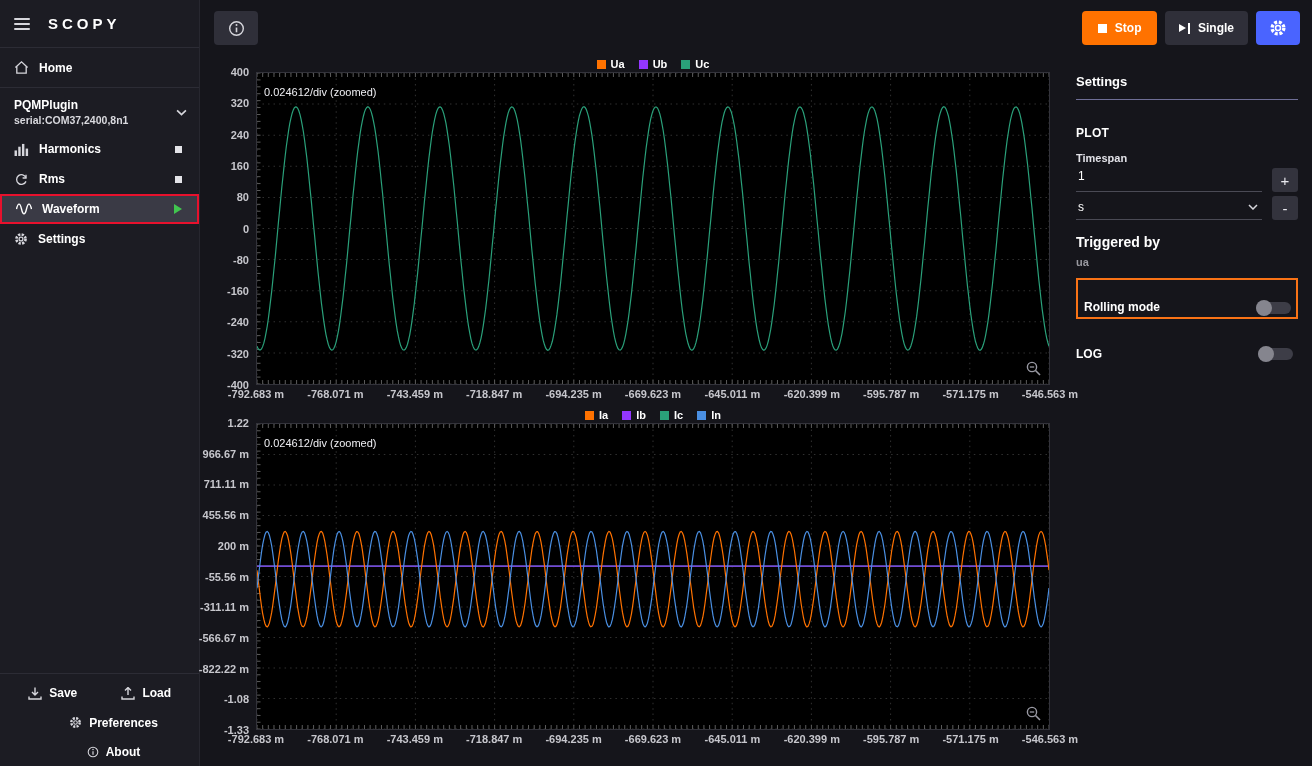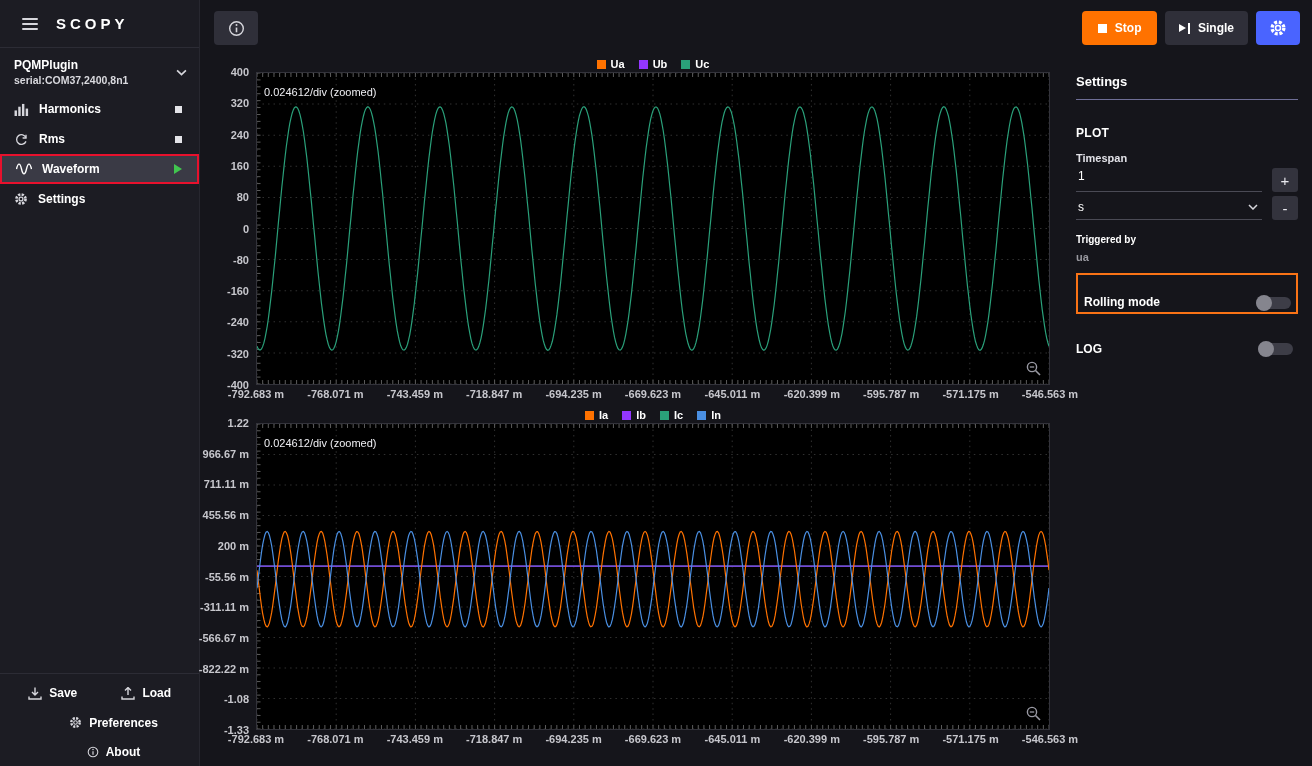--- a/index.html
+++ b/index.html
@@ -7,21 +7,21 @@
   body {
     width:1312px; height:766px; overflow:hidden;
     background:#15151b; color:#fff;
     font-family:"Liberation Sans","DejaVu Sans",sans-serif;
     display:flex;
   }
   svg { display:block; }
 
   
   .sidebar { width:200px; min-width:200px; background:#1c1c23; display:flex; flex-direction:column; border-right:1px solid #27272f; }
-  .sb-header { height:48px; display:flex; align-items:center; padding:0 22px; gap:18px; border-bottom:1px solid #2c2c35; }
+  .sb-header { height:48px; display:flex; align-items:center; padding:0 14px; gap:18px; border-bottom:1px solid #2c2c35; }
   .hamburger { display:flex; flex-direction:column; gap:3px; cursor:pointer; }
   .hamburger span { width:16px; height:2px; background:#d6d6dc; border-radius:1px; }
   .logo { font-size:15px; font-weight:700; letter-spacing:4px; }
   .sb-item { display:flex; align-items:center; gap:10px; padding:0 12px 0 14px; height:40px; font-size:12px; font-weight:600; cursor:pointer; }
   .sb-item.home { border-bottom:1px solid #2c2c35; }
   .plugin-row { display:flex; align-items:center; padding:10px 12px 8px 14px; cursor:pointer; }
   .plugin-name { font-size:12px; font-weight:700; }
   .plugin-serial { font-size:10.5px; font-weight:600; color:#d9d9de; margin-top:2px; }
   .plugin-row .chev { margin-left:auto; }
   .tool { height:30px; }
@@ -73,40 +73,46 @@
 
   
   .settings-panel { width:252px; min-width:252px; padding:10px 14px 0 16px; }
   .panel-title { font-size:13px; font-weight:700; padding:8px 0 10px; border-bottom:1px solid #6e6e96; }
   .plot-header { font-size:12px; font-weight:700; margin-top:26px; letter-spacing:0.3px; }
   .ts-label { font-size:11px; font-weight:600; color:#e2e2e8; margin-top:12px; }
   .ts-grid { display:grid; grid-template-columns:1fr 26px; column-gap:10px; row-gap:4px; margin-top:4px; }
   .ts-value { font-size:12px; padding:1px 2px 4px; border-bottom:1px solid #4a4a55; cursor:text; }
   .ts-unit { display:flex; align-items:center; justify-content:space-between; font-size:12px; padding:3px 4px 4px 2px; border-bottom:1px solid #4a4a55; cursor:pointer; }
   .spin { width:26px; height:24px; background:#33333d; color:#e8e8ee; border:none; border-radius:3px; font-size:15px; line-height:1; cursor:pointer; font-family:inherit; }
-  .trig-label { font-size:10px; font-weight:700; margin-top:14px; }
+  .trig-label { font-size:14px; font-weight:700; margin-top:14px; }
   .trig-value { font-size:11px; font-weight:600; color:#98989f; margin-top:6px; padding-bottom:2px; cursor:pointer; }
   .rolling-row { margin-top:8px; display:flex; align-items:flex-end; justify-content:space-between; border:2px solid #f97316; padding:20px 5px 3px 6px; font-size:12px; font-weight:700; }
   .log-row { margin-top:28px; display:flex; align-items:center; justify-content:space-between; font-size:12px; font-weight:700; padding-right:5px; }
   .toggle { width:35px; height:12px; background:#3d3d47; border-radius:6px; position:relative; cursor:pointer; }
   .toggle .knob { position:absolute; left:0; top:-2px; width:16px; height:16px; border-radius:50%; background:#85858e; }
 </style>
 </head>
 <body>
 
 <aside class="sidebar">
   <div class="sb-header">
     <div class="hamburger">
         <span></span>
         <span></span>
         <span></span>
       </div>
     <div class="logo">SCOPY</div>
   </div>
 
+  <div class="sb-item home">
+    <svg width="15" height="15" viewBox="0 0 16 15">
+      <path d="M1.5 7.5 L8 1.5 L14.5 7.5 M3 6.5 V13.5 H13 V6.5" fill="none" stroke="#d6d6dc" stroke-width="1.4"></path>
+    </svg>
+    <span>Home</span>
+  </div>
 
   <div class="plugin-row">
     <div>
       <div class="plugin-name">PQMPlugin</div>
       <div class="plugin-serial">serial:COM37,2400,8n1</div>
     </div>
     <svg class="chev" width="11" height="7" viewBox="0 0 10 6">
       <path d="M1 1 L5 5 L9 1" fill="none" stroke="#d6d6dc" stroke-width="1.5"></path>
     </svg>
   </div>

